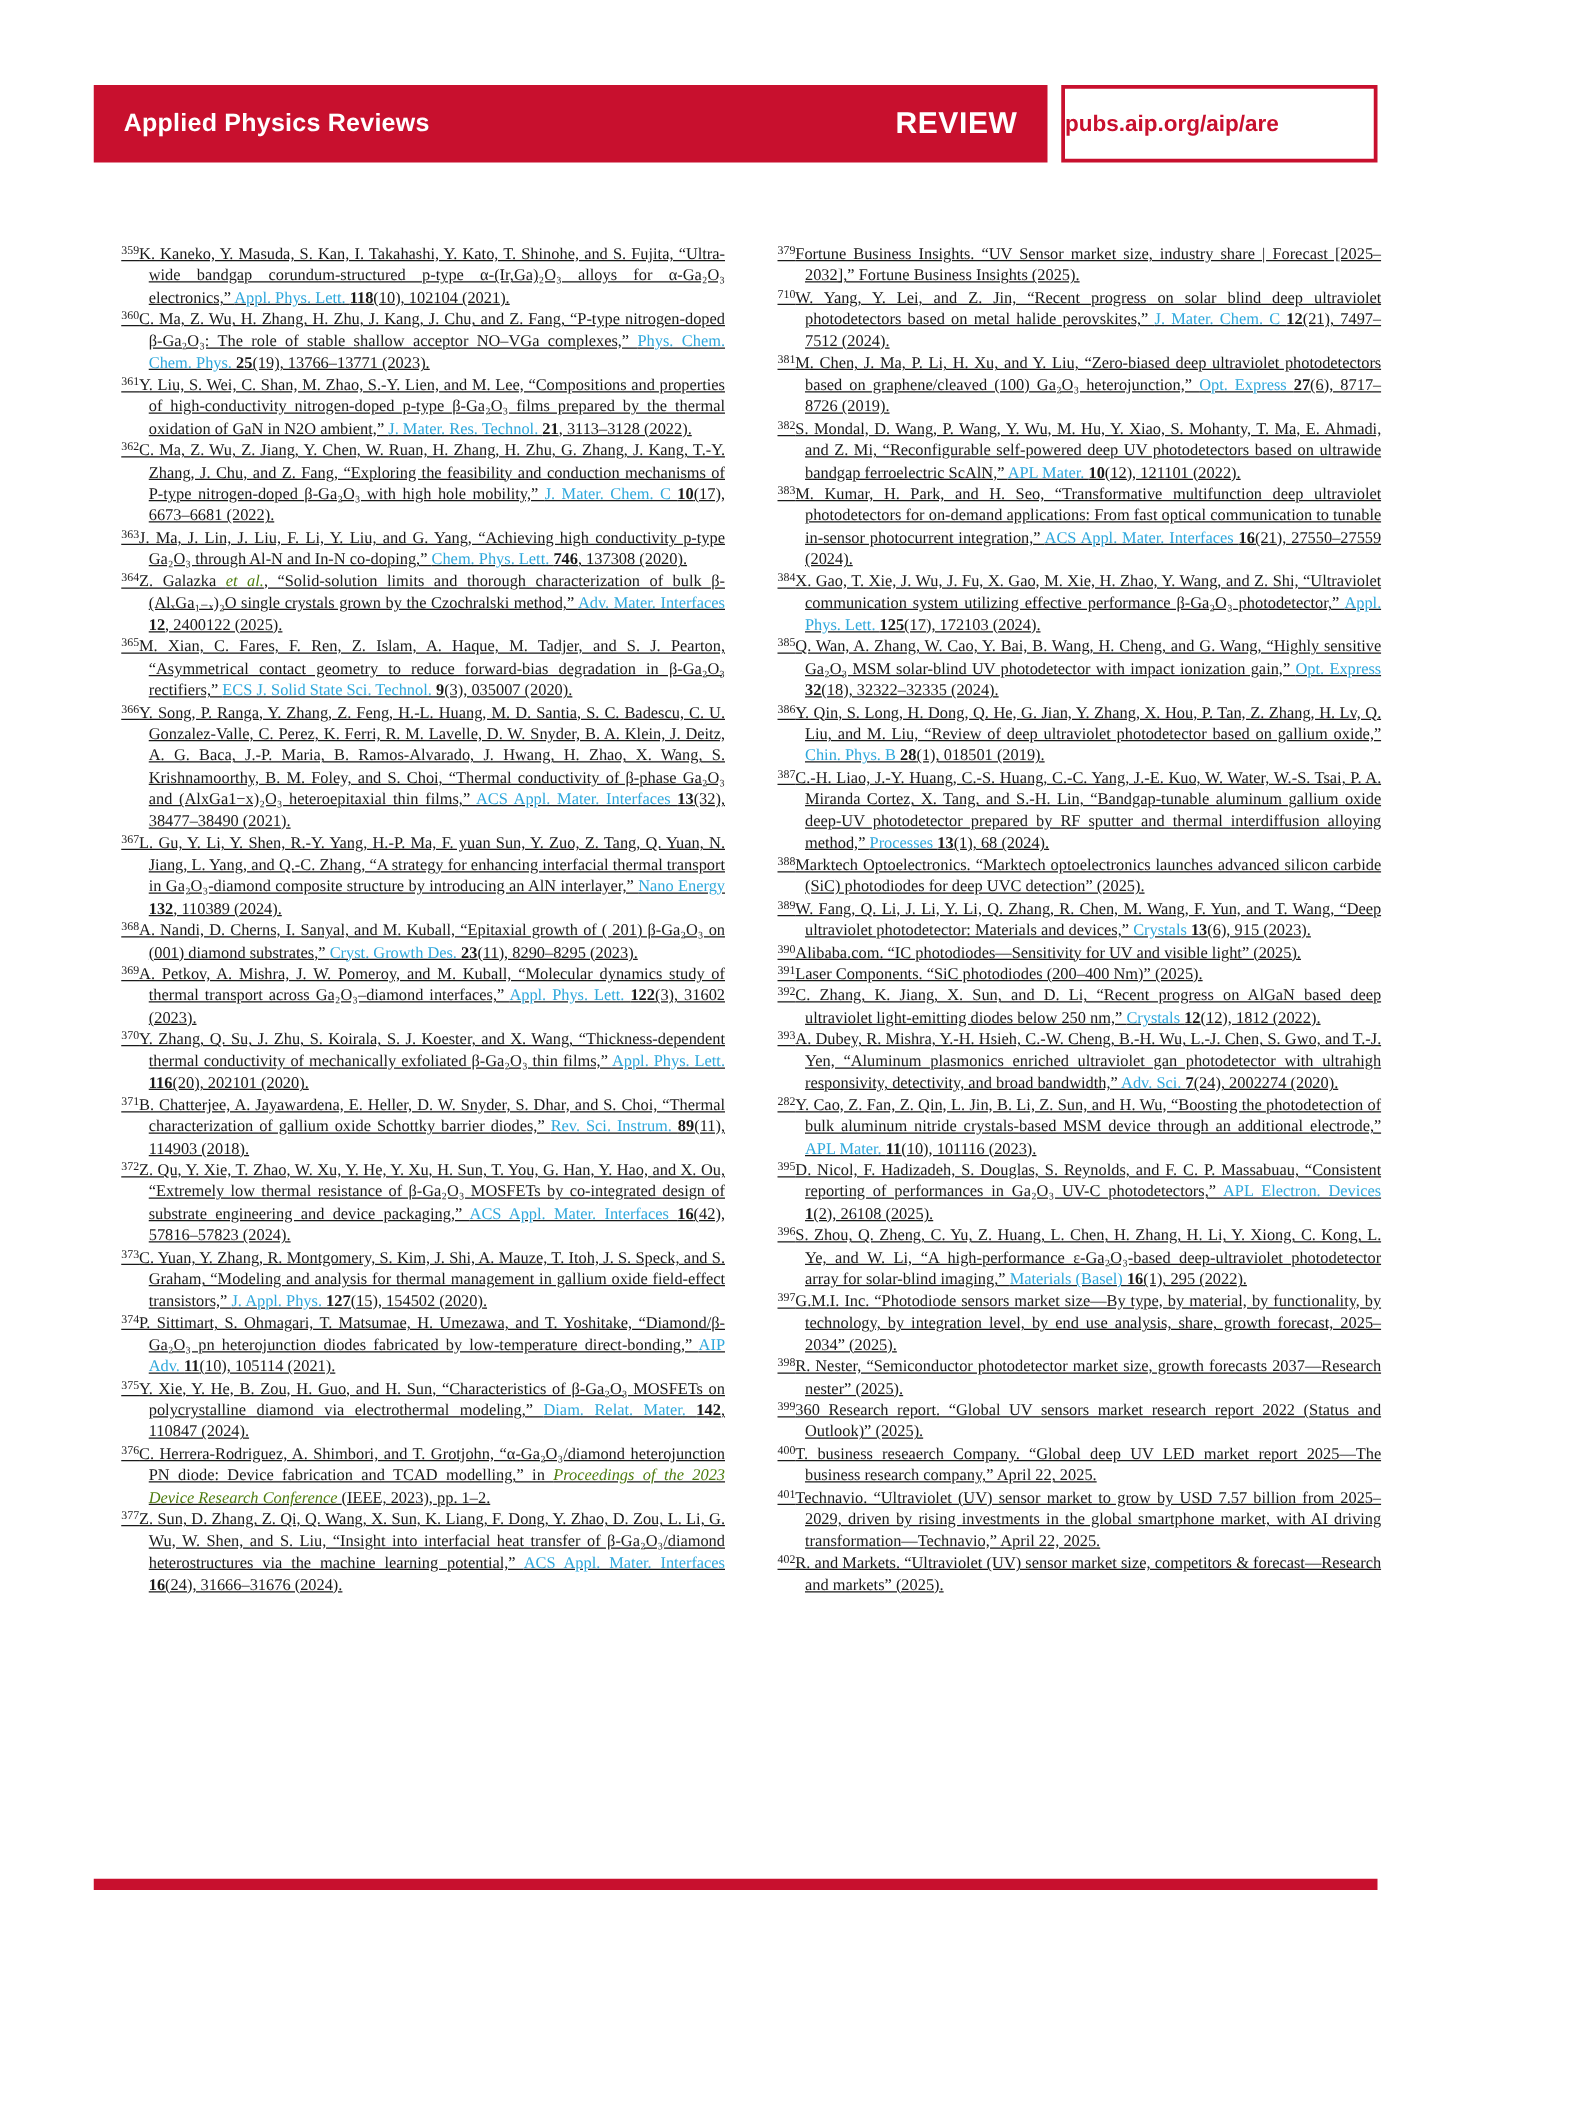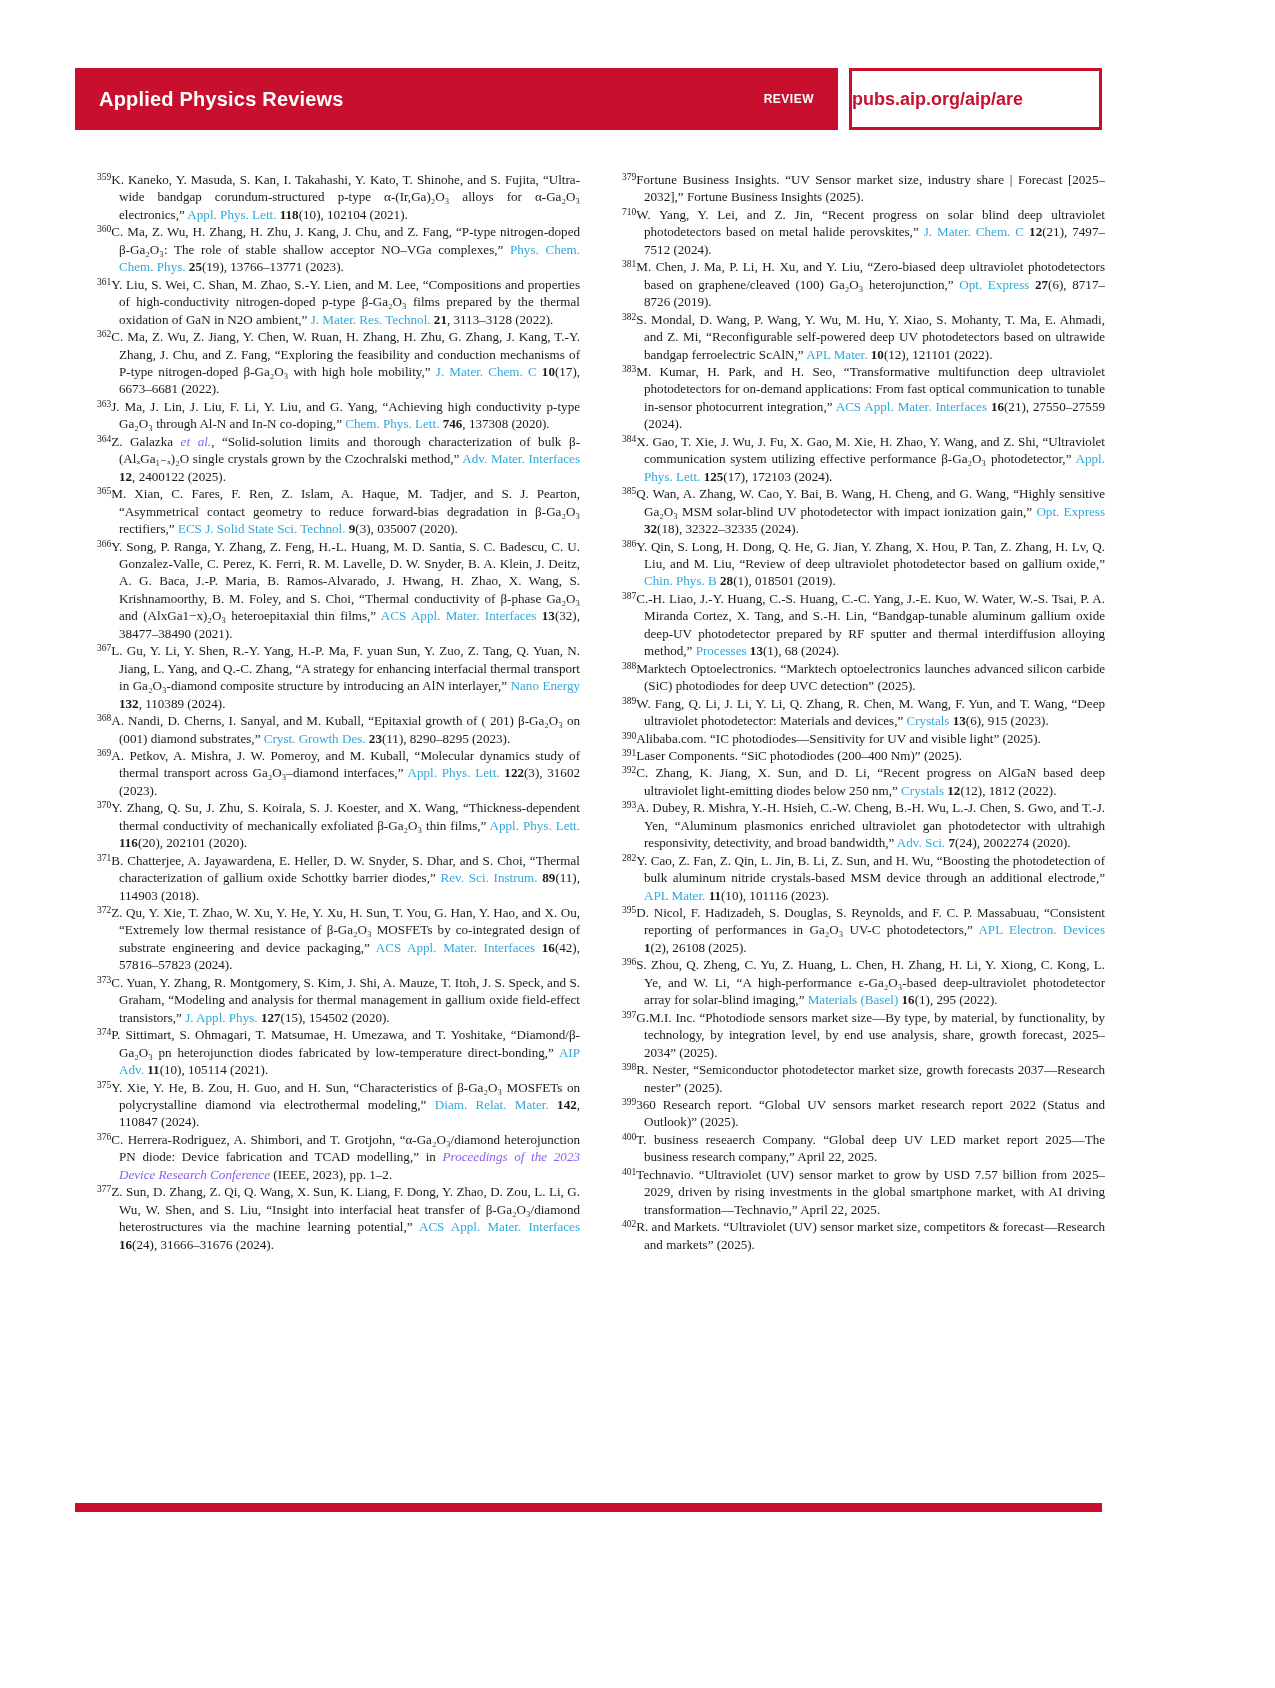--- a/index.html
+++ b/index.html
@@ -2,34 +2,34 @@
 <html><head>
 <meta charset="utf-8">
 <style>
   html,body{margin:0;padding:0;background:#ffffff;}
   .page{position:relative;width:1105px;height:1688px;background:#ffffff;overflow:hidden;
         font-family:"Liberation Serif","DejaVu Serif",serif;color:#1a1a1a;}
   
   .hdr-band{position:absolute;left:75px;top:68px;width:763px;height:62px;background:#c8102e;
             display:flex;align-items:center;justify-content:space-between;padding:0 24px;box-sizing:border-box;}
   .hdr-journal{color:#ffffff;font-family:"Liberation Sans",sans-serif;font-weight:bold;font-size:20px;letter-spacing:.2px;}
-  .hdr-review{color:#ffffff;font-family:"Liberation Sans",sans-serif;font-weight:bold;font-size:12px;letter-spacing:.5px;}
+  .hdr-review{color:#ffffff;font-family:"Liberation Sans",sans-serif;font-weight:bold;font-size:24px;letter-spacing:.5px;}
   .hdr-sitebox{position:absolute;left:849px;top:68px;width:253px;height:62px;background:#ffffff;
                border:3px solid #c8102e;box-sizing:border-box;display:flex;align-items:center;justify-content:flex-start;}
   .hdr-site{color:#c8102e;font-family:"Liberation Sans",sans-serif;font-weight:bold;font-size:18px;}
   
-  .col{position:absolute;top:171px;font-size:13.1px;line-height:17.45px;text-align:justify;}
+  .col{position:absolute;top:194px;font-size:13.1px;line-height:17.45px;text-align:justify;text-decoration:underline;}
   .col-left{left:97px;width:483px;}
   .col-right{left:622px;width:483px;}
   ul.refs{margin:0;padding:0;list-style:none;}
   li.ref{padding-left:22px;text-indent:-22px;margin:0;}
   sup.refnum{font-size:9.5px;line-height:0;vertical-align:baseline;position:relative;top:-4px;}
   .seg-p{color:#1a1a1a;}
   .seg-b{font-weight:bold;color:#1a1a1a;}
-  .seg-i{font-style:italic;color:#8b5cf6;}
+  .seg-i{font-style:italic;color:#4d7c0f;}
   .seg-l{color:#2fa8dc;cursor:pointer;}
   
   .stamp{position:absolute;left:1146px;top:690px;writing-mode:vertical-rl;
          font-family:"Liberation Sans",sans-serif;font-size:11.5px;color:#222;}
   
   .footer-rule{position:absolute;left:75px;top:1503px;width:1027px;height:9px;background:#c8102e;}
   .footer{position:absolute;left:75px;top:1540px;width:1027px;
           font-family:"Liberation Sans",sans-serif;font-size:12.5px;color:#111;}
   .footer .row1{display:flex;justify-content:space-between;}
   .footer .row2{margin-top:14px;}

